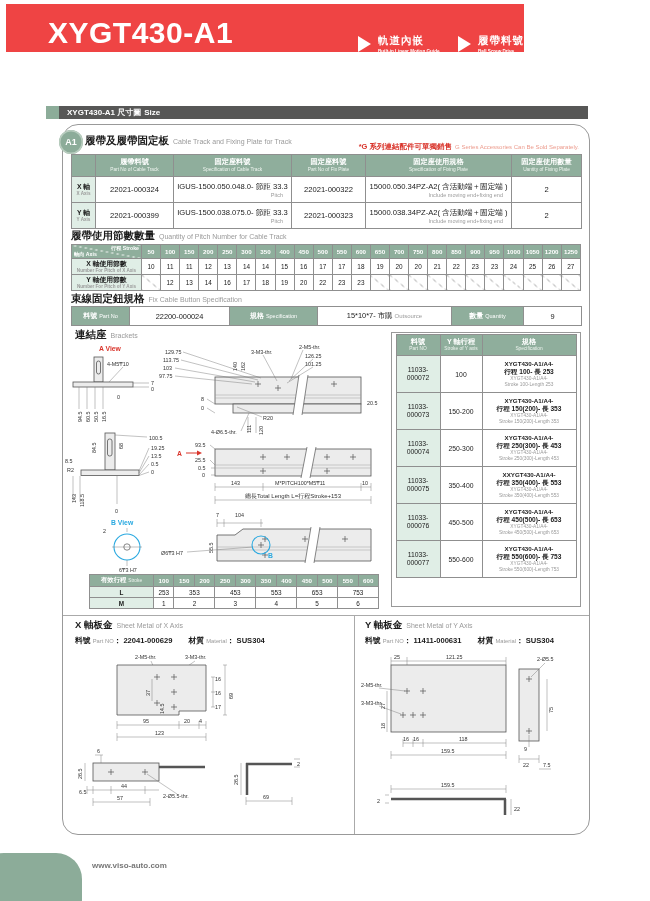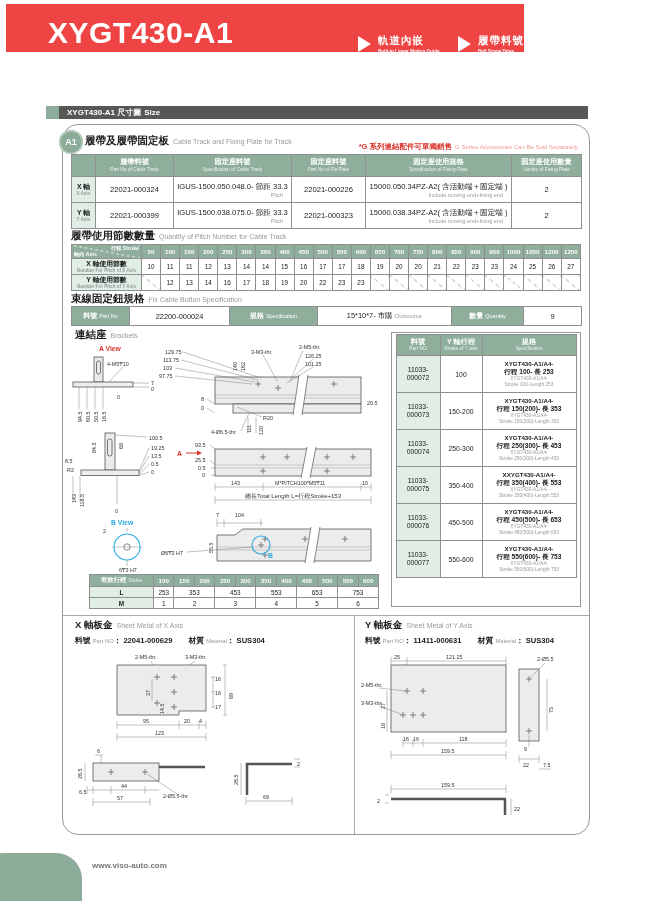--- a/index.html
+++ b/index.html
@@ -177,21 +177,21 @@
               <span class="he">Uantity of Fixing Plate</span>
             </th>
           </tr>
           <tr class="dr">
             <th class="axl">
               <span class="az">X 軸</span>
               <span class="ae">X Axis</span>
             </th>
             <td class="pn">22021-000324</td>
             <td class="sp"><span>IGUS-1500.050.048.0- 節距 33.3</span><span class="sub">Pitch</span></td>
-            <td class="pn">22021-000226</td>
+            <td class="pn">22021-000322</td>
             <td class="sp"><span>15000.050.34PZ-A2( 含活動端＋固定端 )</span><span class="sub">Include moving end+fixing end</span></td>
             <td>2</td>
           </tr>
           <tr class="dr">
             <th class="axl">
               <span class="az">Y 軸</span>
               <span class="ae">Y Axis</span>
             </th>
             <td class="pn">22021-000399</td>
             <td class="sp"><span>IGUS-1500.038.075.0- 節距 33.3</span><span class="sub">Pitch</span></td>

